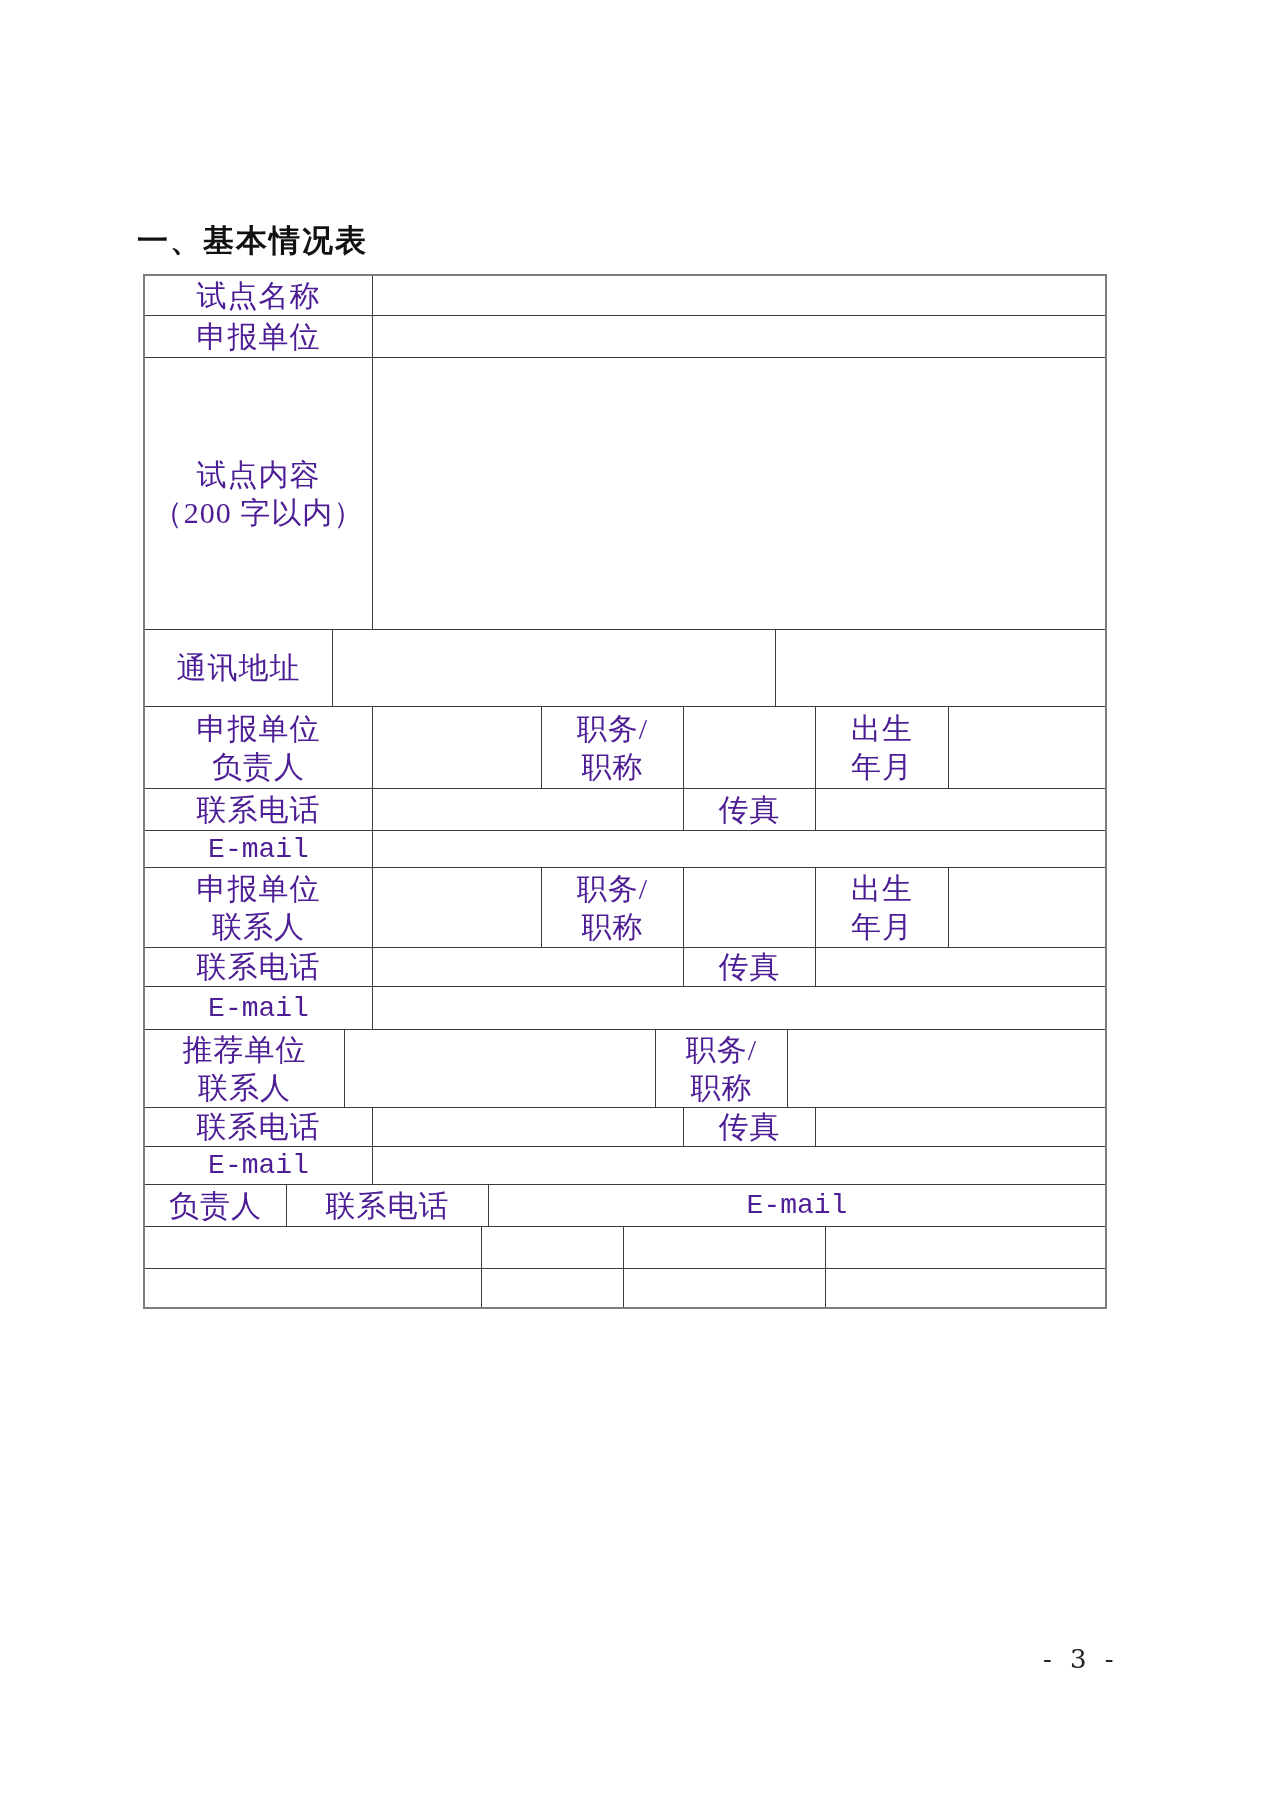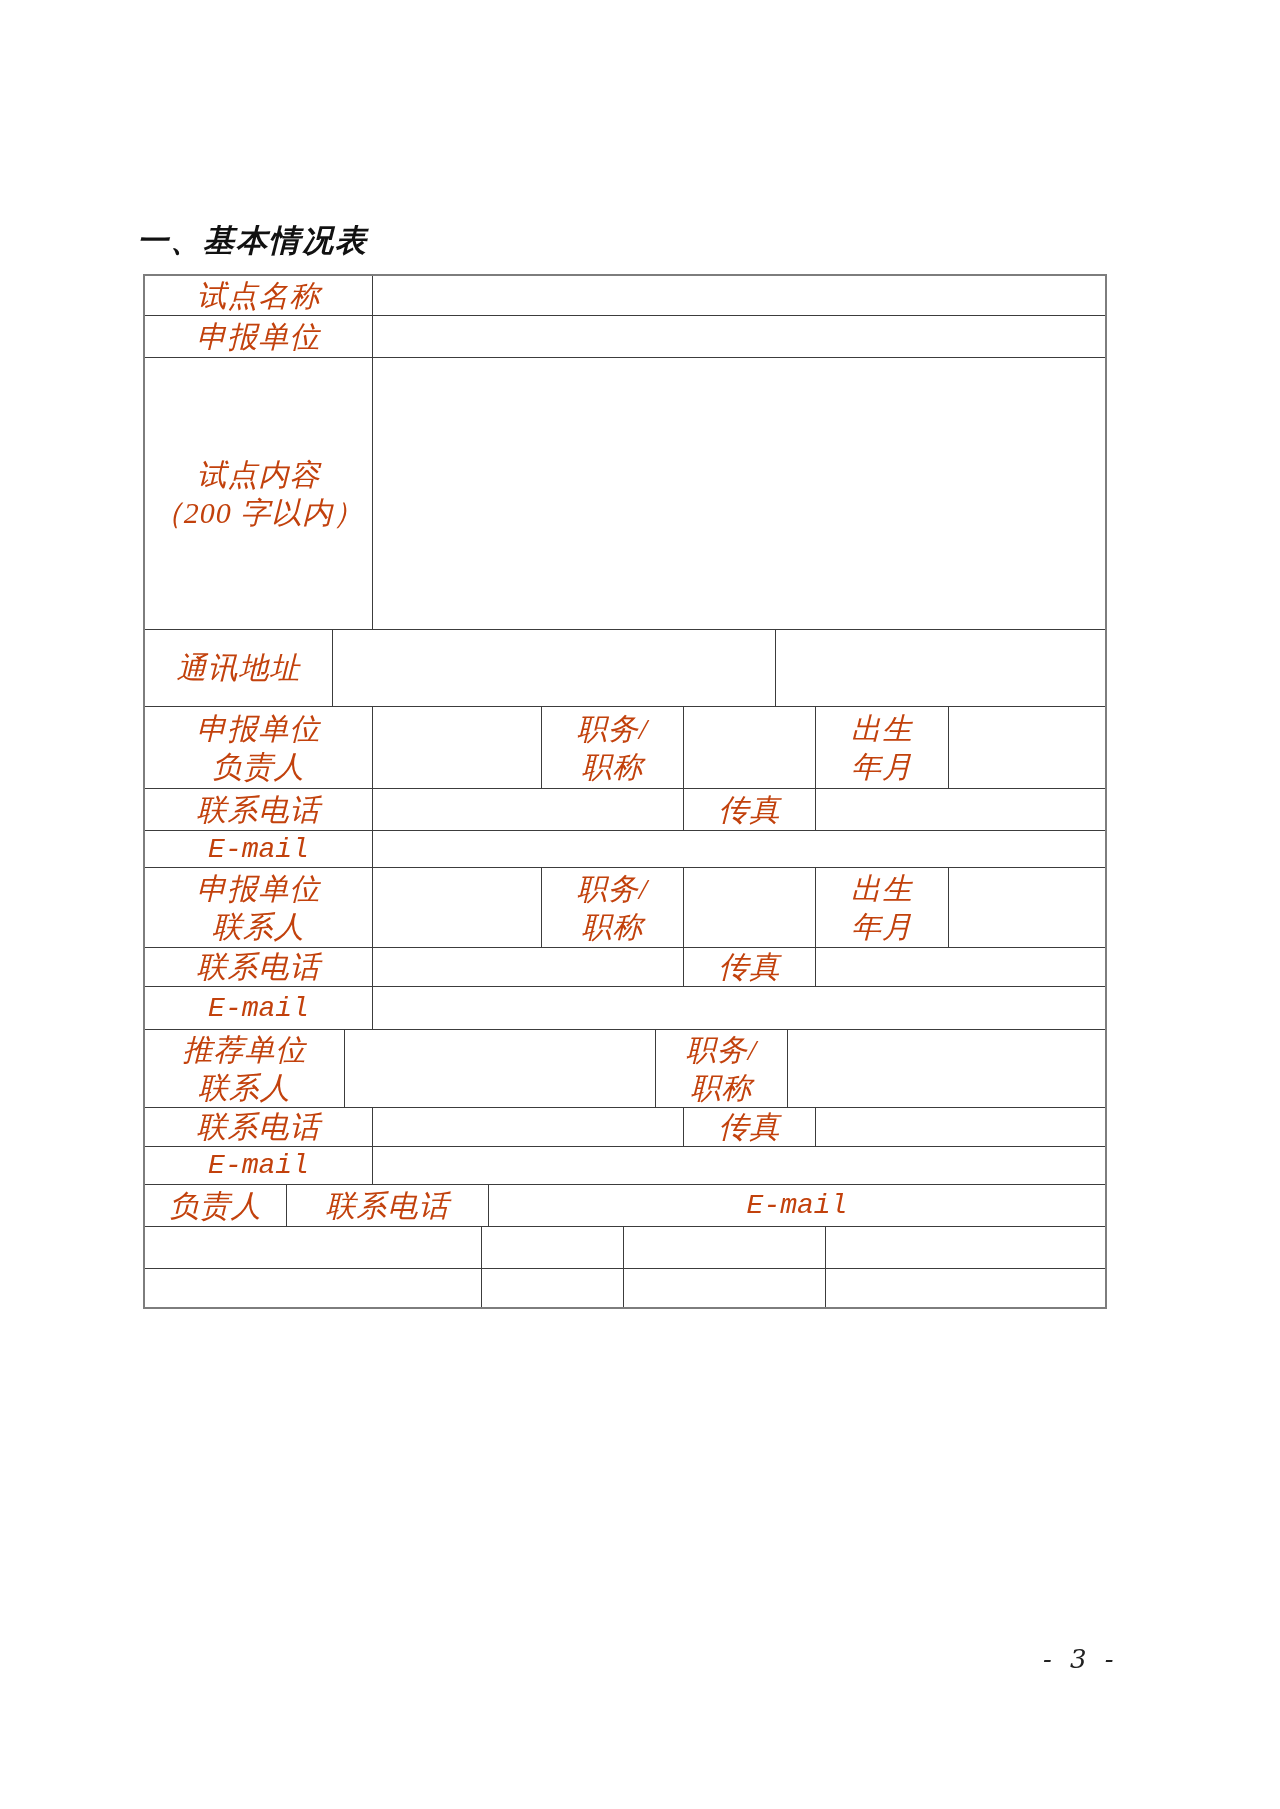--- a/index.html
+++ b/index.html
@@ -3,21 +3,20 @@
 <meta charset="utf-8">
 <style>
   html,body{margin:0;padding:0;background:#e8e8e8;}
   .page{
     position:relative;
     width:1280px;height:1809px;
     background:#ffffff;
     font-family:"Liberation Serif", serif;
     color:#1b1b1b;
     overflow:hidden;
-    font-style:italic;
   }
   .doc-title{
     position:absolute;
     left:137px;top:220px;
     font-size:31px;
     font-weight:bold;
     letter-spacing:2px;
     margin:0;
     color:#111;
   }
@@ -43,21 +42,21 @@
     justify-content:center;
     text-align:center;
     overflow:hidden;
   }
   .cell:last-child{border-right:none;}
   .label{
     font-size:30px;
     line-height:1.25;
     letter-spacing:1px;
     white-space:pre-line;
-    color:#c2410c;
+    color:#4c1d95;
   }
   .mono{
     font-family:"Liberation Mono", monospace;
     font-size:28px;
     letter-spacing:0;
   }
   .value{background:#fff;}
   .page-number{
     position:absolute;
     left:1043px;top:1644px;

